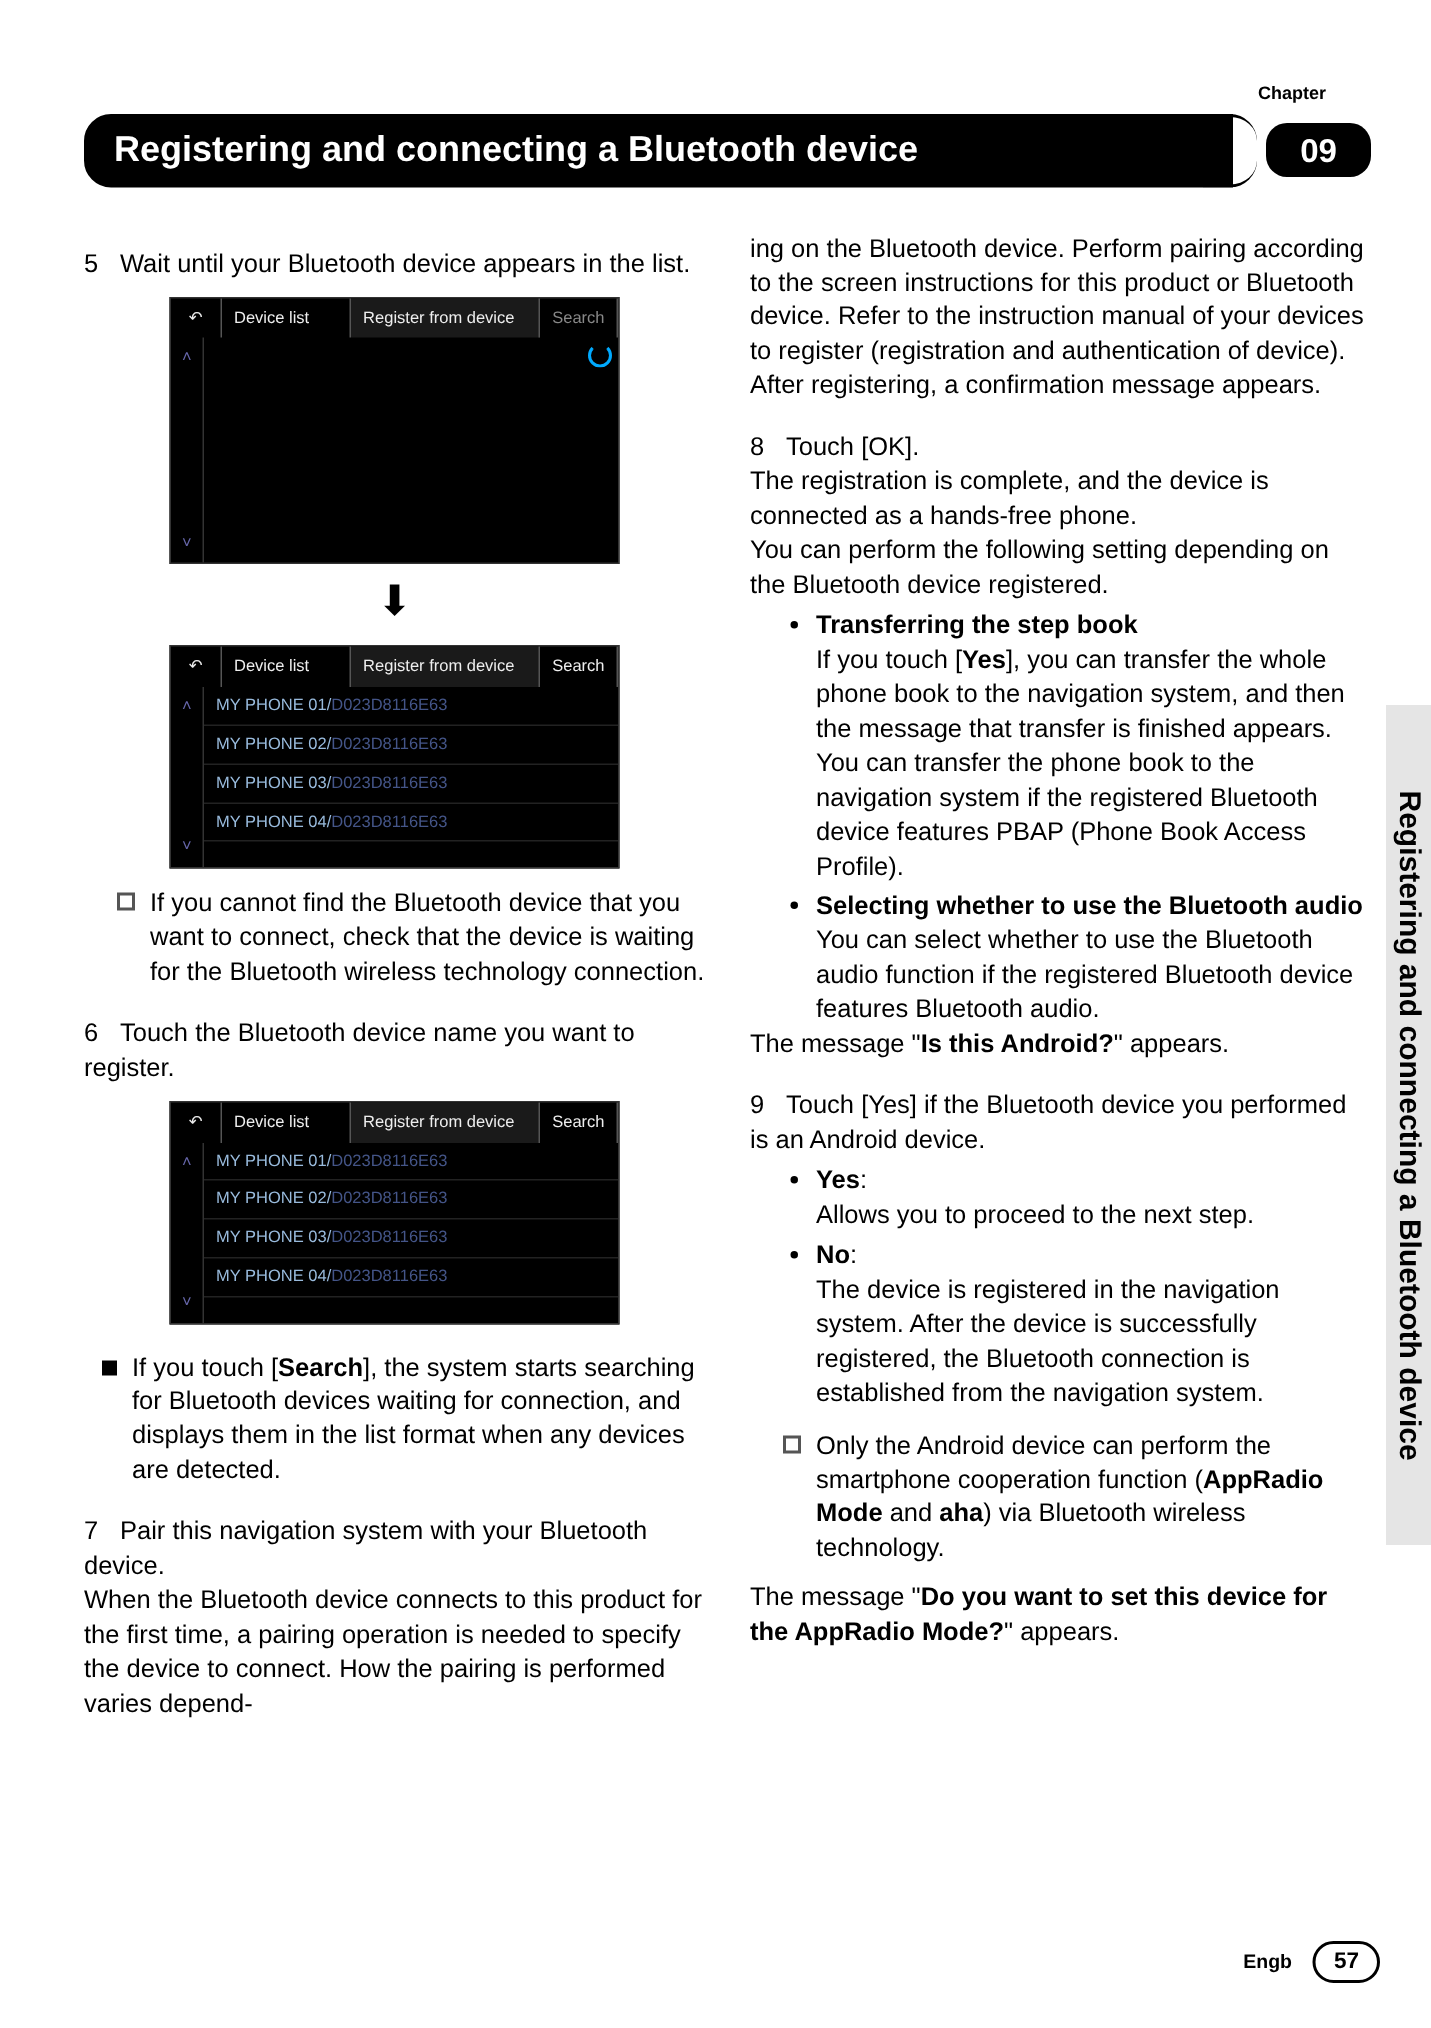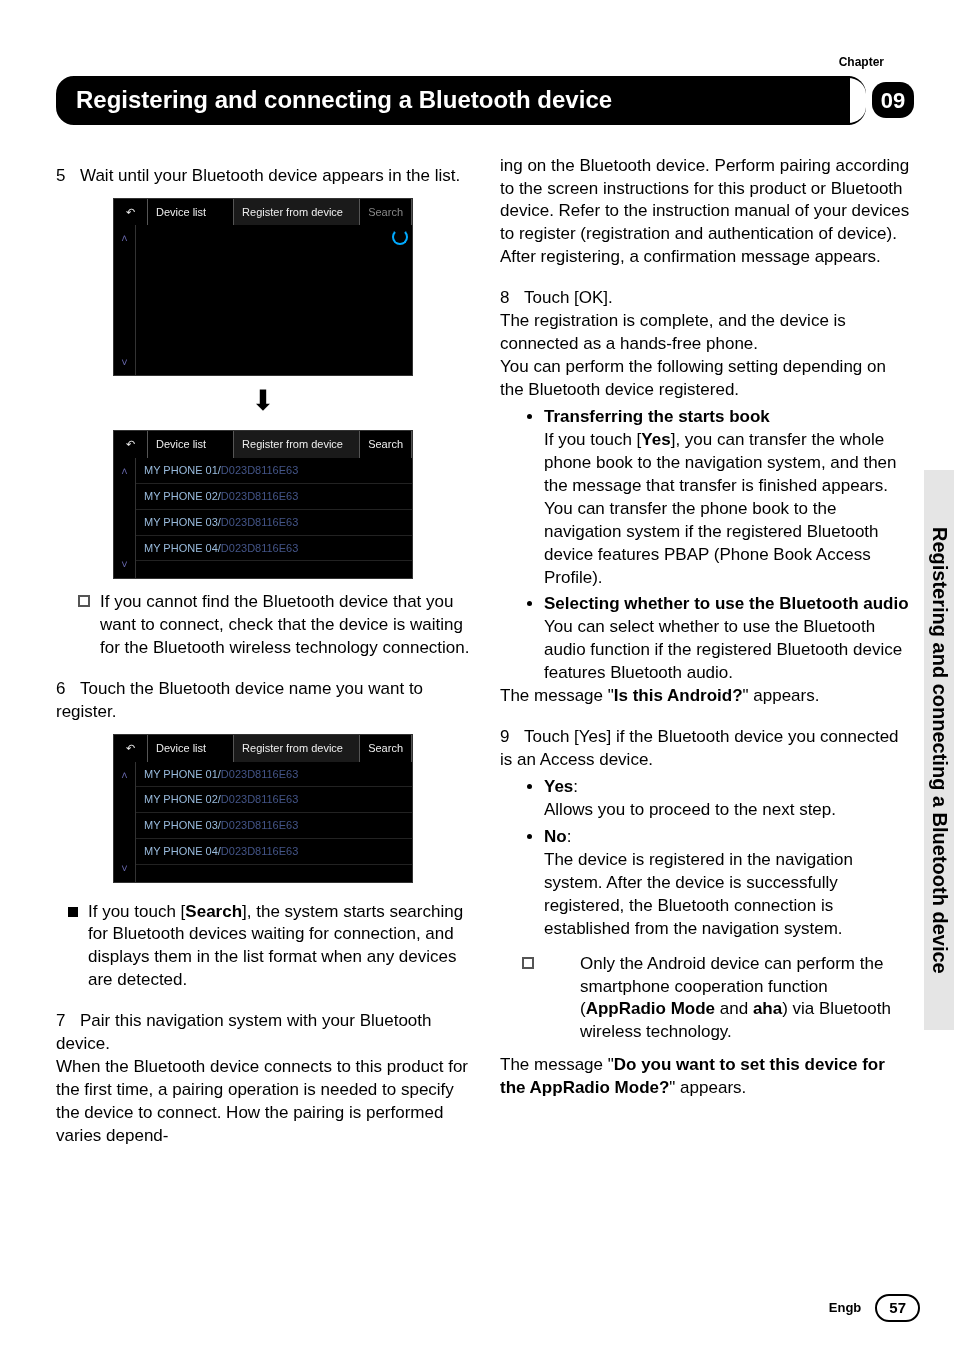--- a/index.html
+++ b/index.html
@@ -35,21 +35,21 @@
     border-bottom: 2px solid #000;
     border-radius: 0 18px 18px 0;
   }
   .chapter-badge {
     margin-left: 22px;
     background: #000;
     color: #fff;
     font-weight: bold;
     font-size: 22px;
     border-radius: 14px;
-    width: 42px; height: 36px;
+    width: 70px; height: 36px;
     display: flex; align-items: center; justify-content: center;
   }
   .columns { display: flex; gap: 30px; }
   .col { width: 50%; }
   .step-head { font-weight: normal; margin-top: 10px; }
   .step-head .num { display:inline-block; width: 24px; }
   .body-text { }
   .mt { margin-top: 10px; }
   .mt2 { margin-top: 18px; }
   .bold { font-weight: bold; }
@@ -217,52 +217,52 @@
       <div class="body-text">ing on the Bluetooth device. Perform pairing according to the  screen instructions for this product or Bluetooth device. Refer to the instruction manual of your devices to register (registration and  authentication of device). After registering, a confirmation message appears.</div>
 
       <div class="step-head mt2">
         <span class="num">8</span><span>Touch [OK].</span>
       </div>
       <div class="body-text">The registration is complete, and the device is connected as a hands-free phone.</div>
       <div class="body-text">You can perform the following setting depending on the Bluetooth device registered.</div>
 
       <ul class="sub-bullets">
         <li>
-          <div class="bold">Transferring the starts book</div>
+          <div class="bold">Transferring the step book</div>
           <div class="sub-body">
             <span>If you touch [</span><span class="bold">Yes</span><span>], you can transfer the whole phone book to the navigation system, and then the message that transfer is finished appears.</span>
           </div>
           <div class="sub-body">You can transfer the phone book to the navigation system if the registered Bluetooth device features PBAP (Phone Book Access Profile).</div>
         </li>
         <li>
           <div class="bold">Selecting whether to use the Bluetooth audio</div>
           <div class="sub-body">You can select whether to use the Bluetooth audio function if the registered Bluetooth device features Bluetooth audio.</div>
         </li>
       </ul>
 
       <div class="body-text">
         <span>The message "</span><span class="bold">Is this Android?</span><span>" appears.</span>
       </div>
 
       <div class="step-head mt2">
-        <span class="num">9</span><span>Touch [Yes] if the Bluetooth device you connected is an Access device.</span>
+        <span class="num">9</span><span>Touch [Yes] if the Bluetooth device you performed is an Android device.</span>
       </div>
 
       <ul class="sub-bullets">
         <li>
           <span class="bold">Yes</span>:<br>
           <span>Allows you to proceed to the next step.</span>
         </li>
         <li>
           <span class="bold">No</span>:<br>
           <span>The device is registered in the navigation system. After the device is successfully registered, the Bluetooth connection is established from the navigation system.</span>
         </li>
       </ul>
 
-      <div class="note-box" style="padding-left:22px;gap:36px;">
+      <div class="note-box" style="padding-left:22px;">
         <div class="box"></div>
         <div>
           <span>Only the Android device can perform the smartphone cooperation function (</span><span class="bold">AppRadio Mode</span><span> and </span><span class="bold">aha</span><span>) via Bluetooth wireless technology.</span>
         </div>
       </div>
 
       <div class="body-text mt">
         <span>The message "</span><span class="bold">Do you want to set this device for the AppRadio Mode?</span><span>" appears.</span>
       </div>
 

